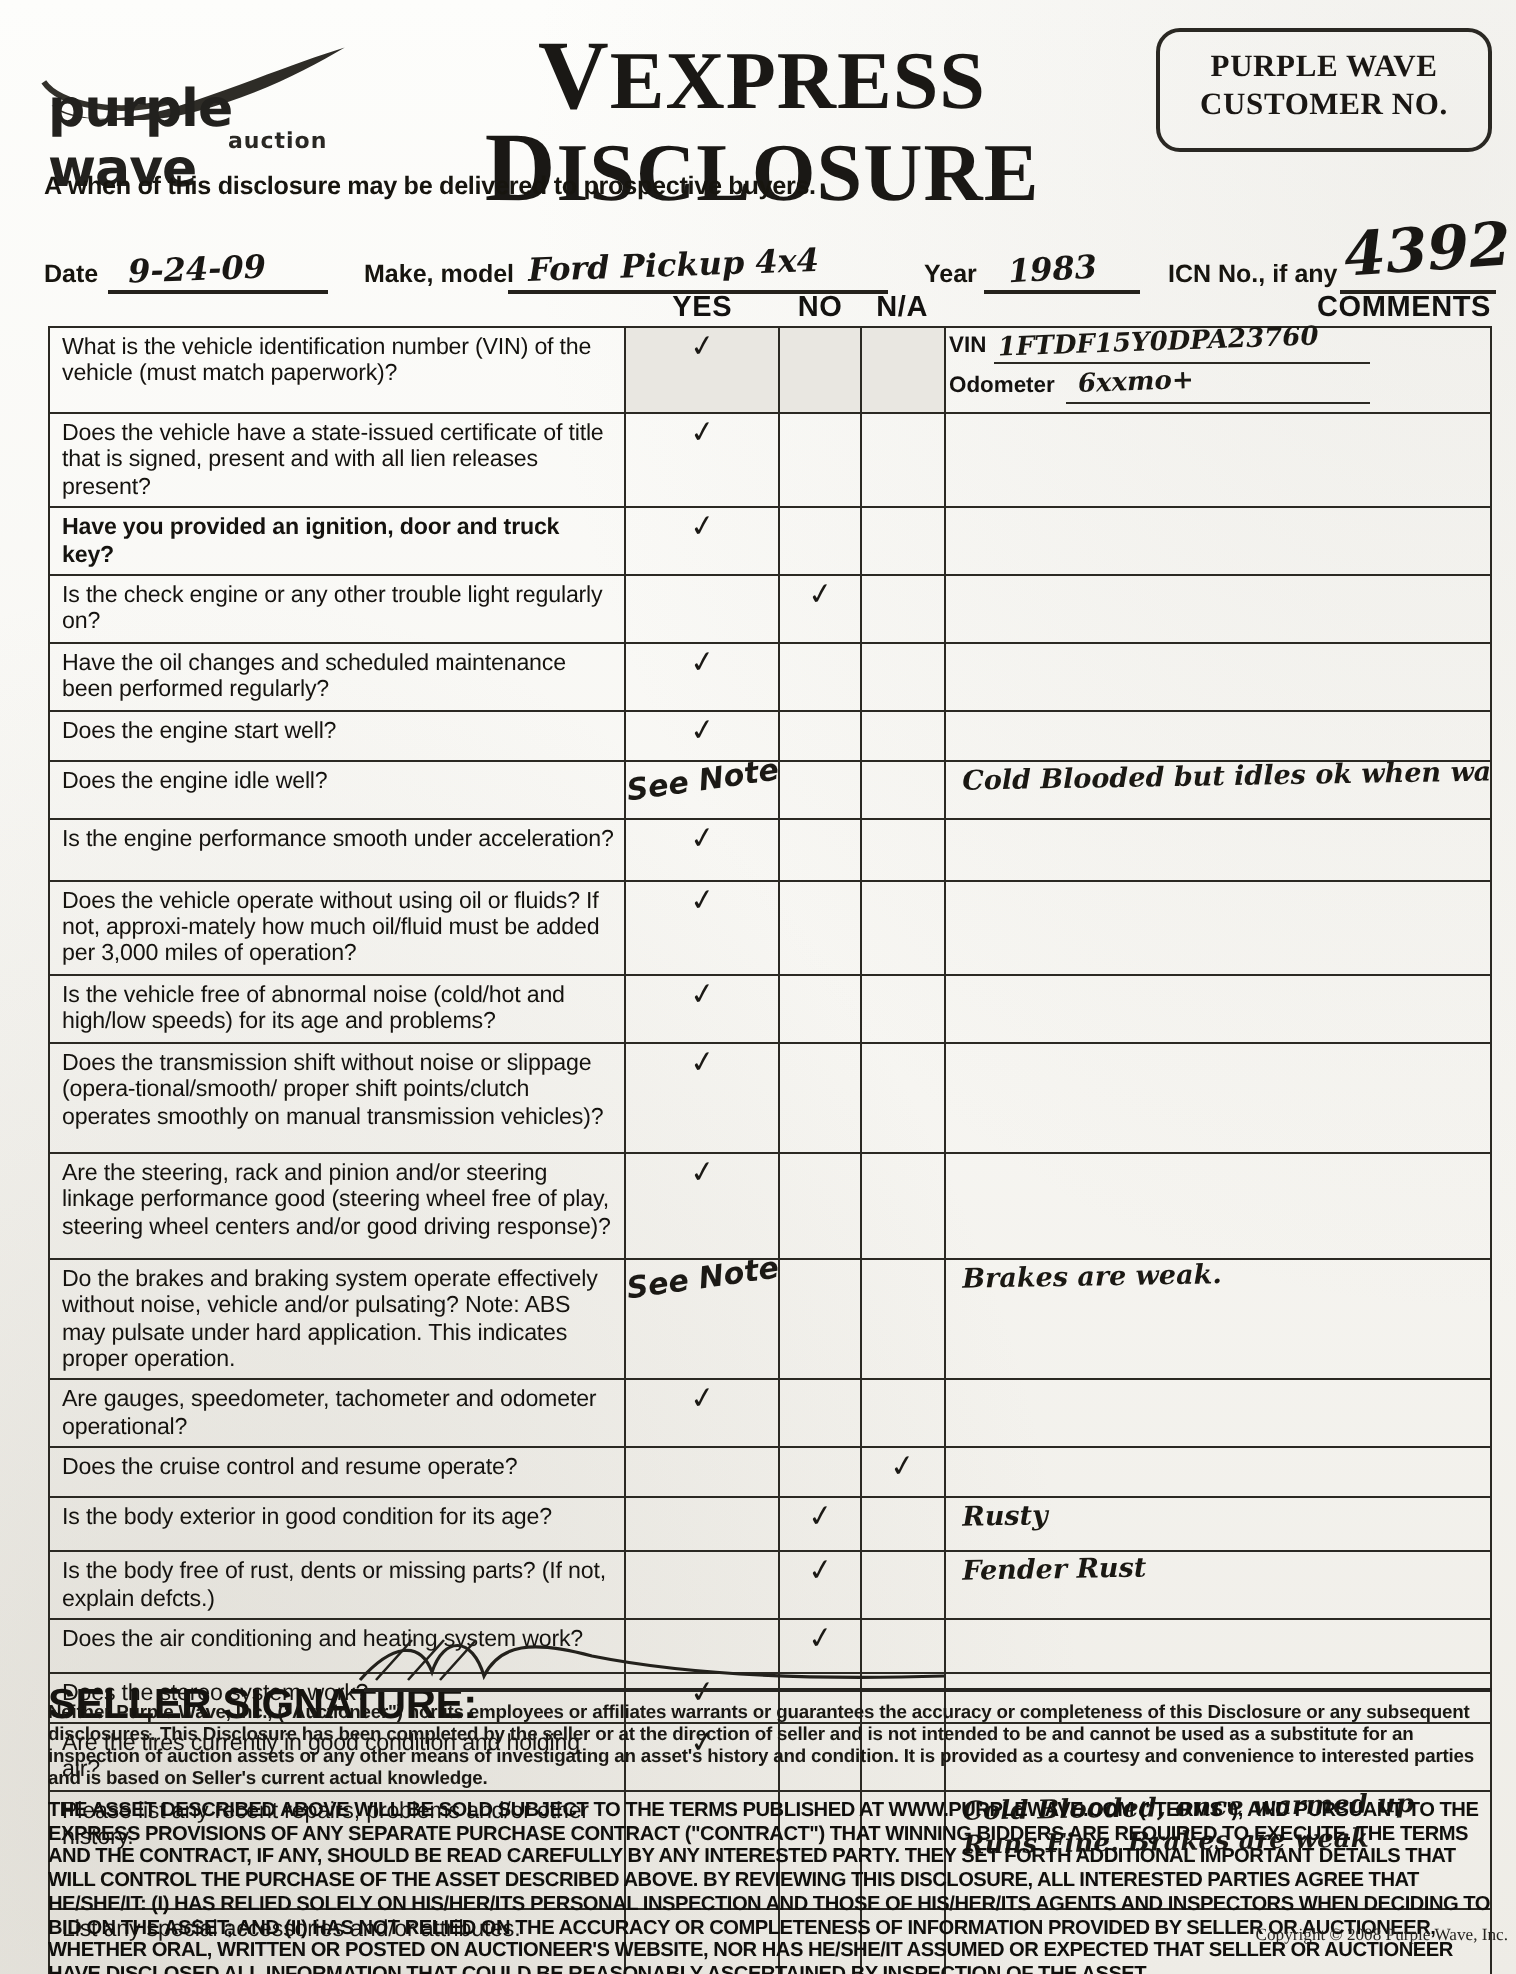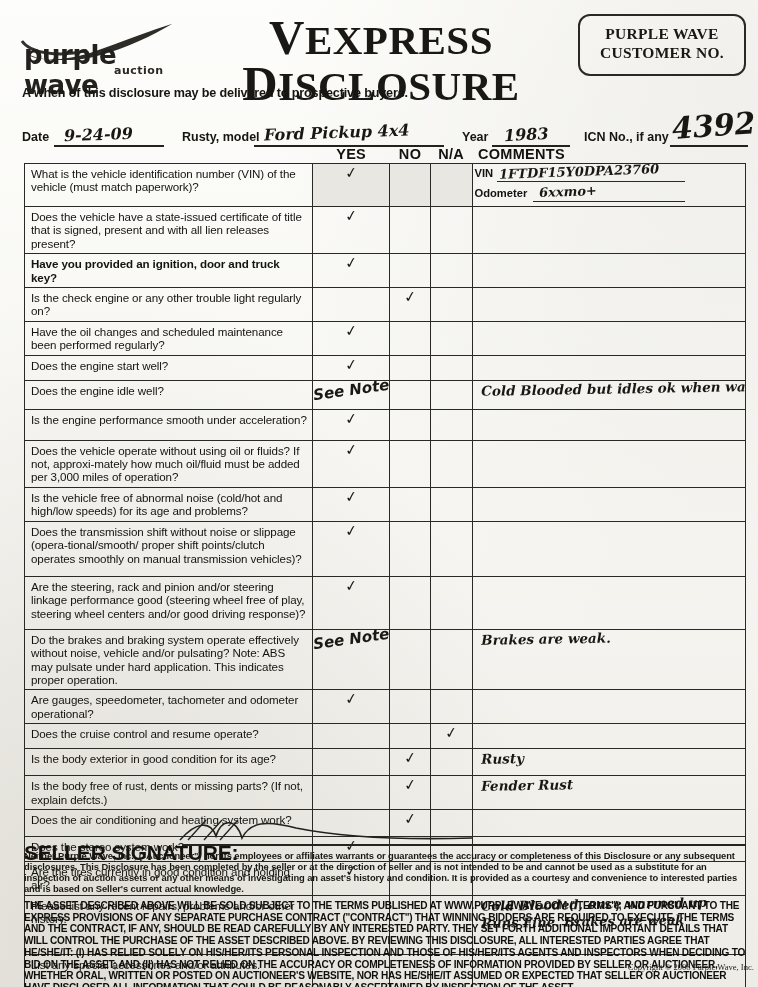--- a/index.html
+++ b/index.html
@@ -171,21 +171,21 @@
 
   <div class="abs" id="stmt">
     <div>A when of this disclosure may be delivered to prospective buyers.</div>
   </div>
 
   <div class="abs" id="formline">
     <span class="lbl" style="left:0">Date</span>
     <span class="rule" style="left:32px;width:110px"></span>
     <span class="hw" style="left:42px;top:1px;font-size:16px;transform:rotate(-2deg)">9-24-09</span>
 
-    <span class="lbl" style="left:160px">Rusty, model</span>
+    <span class="lbl" style="left:160px">Make, model</span>
     <span class="rule" style="left:232px;width:190px"></span>
     <span class="hw" style="left:242px;top:-1px;font-size:16px;transform:rotate(-2deg)">Ford Pickup 4x4</span>
 
     <span class="lbl" style="left:440px">Year</span>
     <span class="rule" style="left:470px;width:78px"></span>
     <span class="hw" style="left:482px;top:1px;font-size:16px;transform:rotate(-3deg)">1983</span>
 
     <span class="lbl" style="left:562px">ICN No., if any</span>
     <span class="rule" style="left:648px;width:78px"></span>
     <span class="hw" style="left:650px;top:-16px;font-size:30px;transform:rotate(-4deg)">4392</span>
@@ -198,21 +198,21 @@
         <col style="width:46px">
         <col style="width:47px">
         <col style="width:221px">
     </colgroup>
     <thead>
       <tr>
         <th class="qh"></th>
         <th>YES</th>
         <th>NO</th>
         <th>N/A</th>
-        <th style="text-align:left;padding-left:6px">COMMENTS</th>
+        <th style="text-align:right;padding-left:6px">COMMENTS</th>
       </tr>
     </thead>
     <tbody>
 
       <tr>
         <td class="q" style="height:36px">What is the vehicle identification number (VIN) of the vehicle (must match paperwork)?</td>
         <td class="mark shade"><span>✓</span></td>
         <td class="mark shade"><span></span></td>
         <td class="mark shade"><span></span></td>
         <td class="vinblock">

